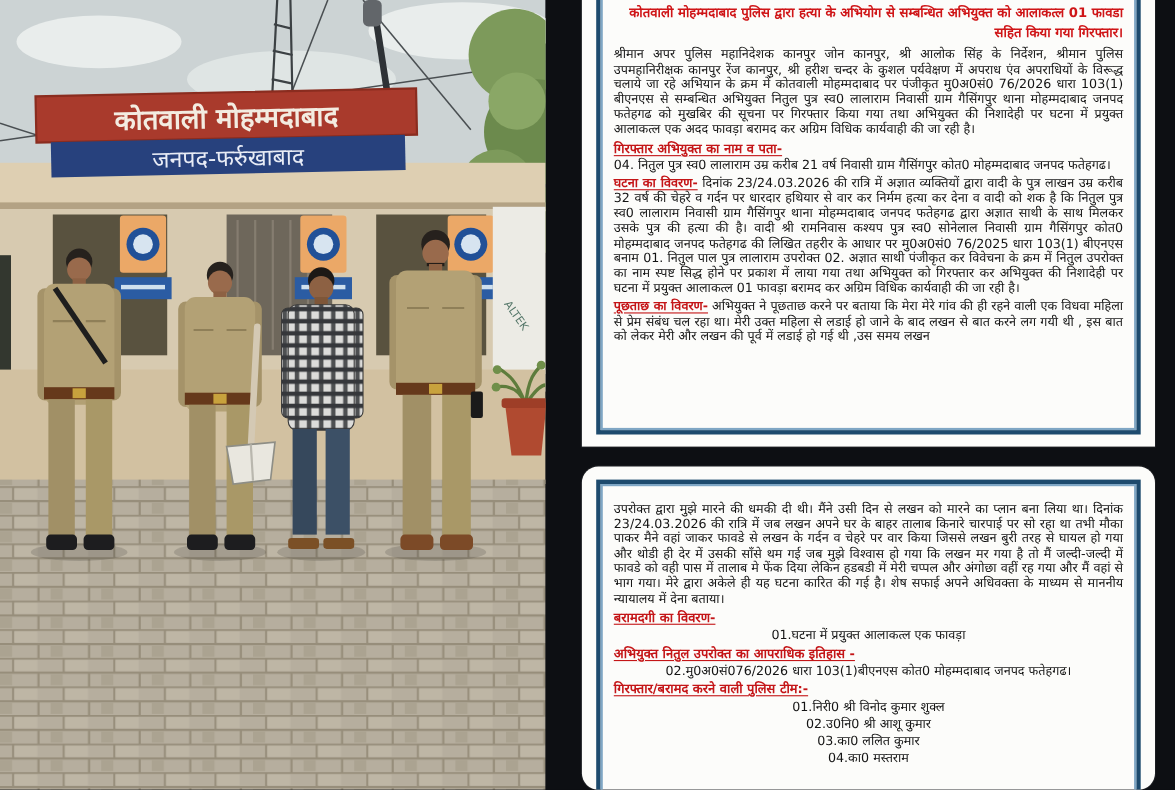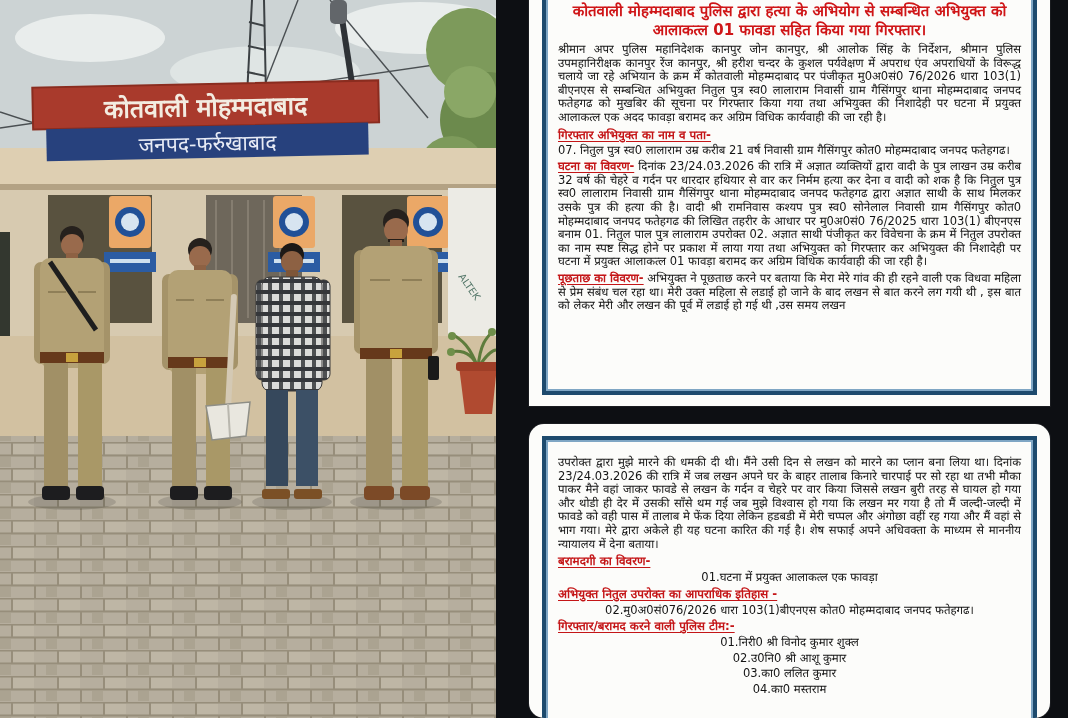--- a/index.html
+++ b/index.html
@@ -16,22 +16,22 @@
   .doc1{top:0;height:406px;}
   .doc2{top:424px;height:294px;border-radius:15px;}
   .frame{position:absolute;border:4px solid #1d4a6d;pointer-events:none;}
   .frame::after{content:"";position:absolute;inset:0;border:2px solid #7fa6c4;}
   .frame-d1{top:-10px;left:13px;right:13px;bottom:11px;}
   .frame-d2{top:12px;left:13px;right:13px;bottom:-10px;}
   .doc-content{position:absolute;left:29px;right:29px;color:#141414;}
   .d1c{top:2px;}
   .d2c{top:32px;}
   .doc-title{
-    margin:0 0 3px 0;font-size:15px;line-height:19px;font-weight:bold;
-    color:#cf1517;text-align:center;
+    margin:0 0 3px 0;font-size:12px;line-height:19px;font-weight:bold;
+    color:#cf1517;text-align:right;
   }
   .doc p{margin:0 0 3px 0;font-size:11.5px;line-height:13.6px;text-align:justify;}
   .rhead{color:#c41517;font-weight:bold;text-decoration:underline;text-underline-offset:2px;}
   .hline{display:block;margin:1px 0 2px 0;font-size:11.8px;line-height:14px;}
   .hang{padding-left:34px;text-indent:-34px;text-align:left;}
   .list-line{font-size:11.5px;line-height:15.5px;text-align:center;}
   svg text{font-family:"DejaVu Sans","Liberation Sans",sans-serif;}
 </style>
 </head>
 <body>
@@ -224,21 +224,21 @@
   </g>
 </svg>
 </div>
 
 <section class="doc doc1">
   <div class="frame frame-d1"></div>
   <div class="doc-content d1c">
     <h1 class="doc-title">कोतवाली मोहम्मदाबाद पुलिस द्वारा हत्या के अभियोग से सम्बन्धित अभियुक्त को आलाकत्ल 01 फावडा सहित किया गया गिरफ्तार।</h1>
     <p>श्रीमान अपर पुलिस महानिदेशक कानपुर जोन कानपुर, श्री आलोक सिंह के निर्देशन, श्रीमान पुलिस उपमहानिरीक्षक कानपुर रेंज कानपुर, श्री हरीश चन्दर के कुशल पर्यवेक्षण में अपराध एंव अपराधियों के विरूद्ध चलाये जा रहे अभियान के क्रम में  कोतवाली मोहम्मदाबाद पर पंजीकृत मु0अ0सं0 76/2026 धारा 103(1) बीएनएस से सम्बन्धित अभियुक्त नितुल पुत्र स्व0 लालाराम निवासी ग्राम गैसिंगपुर थाना मोहम्मदाबाद जनपद फतेहगढ को मुखबिर की सूचना पर गिरफ्तार किया गया तथा अभियुक्त की निशादेही पर घटना में प्रयुक्त आलाकत्ल एक अदद फावड़ा बरामद कर अग्रिम विधिक कार्यवाही की जा रही है।</p>
     <span class="rhead hline">गिरफ्तार अभियुक्त का नाम व पता-</span>
-    <p class="hang">07.   नितुल पुत्र स्व0 लालाराम उम्र करीब 21 वर्ष निवासी ग्राम गैसिंगपुर कोत0 मोहम्मदाबाद जनपद फतेहगढ।</p>
+    <p class="hang">04.   नितुल पुत्र स्व0 लालाराम उम्र करीब 21 वर्ष निवासी ग्राम गैसिंगपुर कोत0 मोहम्मदाबाद जनपद फतेहगढ।</p>
     <p><span class="rhead">घटना का विवरण-</span> <span>दिनांक 23/24.03.2026 की रात्रि में अज्ञात व्यक्तियों द्वारा वादी के पुत्र लाखन उम्र करीब 32 वर्ष की चेहरे व गर्दन पर धारदार हथियार से वार कर निर्मम हत्या कर देना व वादी को शक है कि नितुल पुत्र स्व0 लालाराम निवासी ग्राम गैसिंगपुर थाना मोहम्मदाबाद जनपद फतेहगढ द्वारा अज्ञात साथी के साथ मिलकर उसके पुत्र की हत्या की है। वादी श्री रामनिवास कश्यप पुत्र स्व0 सोनेलाल निवासी ग्राम गैसिंगपुर कोत0 मोहम्मदाबाद जनपद फतेहगढ की लिखित तहरीर के आधार पर मु0अ0सं0 76/2025 धारा 103(1) बीएनएस बनाम 01. नितुल पाल पुत्र लालाराम उपरोक्त 02. अज्ञात साथी पंजीकृत कर विवेचना के क्रम में नितुल उपरोक्त का नाम स्पष्ट सिद्ध होने पर प्रकाश में लाया गया तथा अभियुक्त को गिरफ्तार कर अभियुक्त की निशादेही पर घटना में प्रयुक्त आलाकत्ल 01 फावड़ा बरामद कर अग्रिम विधिक कार्यवाही की जा रही है।</span></p>
     <p><span class="rhead">पूछताछ का विवरण-</span> <span>अभियुक्त ने पूछताछ करने पर बताया कि मेरा मेरे गांव की ही रहने वाली एक विधवा महिला से प्रेम संबंध चल रहा था। मेरी उक्त महिला से लडाई हो जाने के बाद लखन से बात करने लग गयी थी , इस बात को लेकर मेरी और लखन की पूर्व में लडाई हो गई थी ,उस समय लखन</span></p>
   </div>
 </section>
 
 <section class="doc doc2">
   <div class="frame frame-d2"></div>
   <div class="doc-content d2c">
     <p>उपरोक्त द्वारा मुझे मारने की धमकी दी थी। मैंने उसी दिन से लखन को मारने का प्लान बना लिया था। दिनांक 23/24.03.2026 की रात्रि में जब लखन अपने घर के बाहर तालाब किनारे चारपाई पर सो रहा था तभी मौका पाकर मैने वहां जाकर फावडे से लखन के गर्दन व चेहरे पर वार किया जिससे लखन बुरी तरह से घायल हो गया और थोडी ही देर में उसकी साँसे थम गई जब मुझे विश्वास हो गया कि लखन मर गया है तो मैं जल्दी-जल्दी में फावडे को वही पास में तालाब मे फेंक दिया लेकिन हडबडी में मेरी चप्पल और अंगोछा वहीं रह गया और मैं वहां से भाग गया। मेरे द्वारा अकेले ही यह घटना कारित की गई है। शेष सफाई अपने अधिवक्ता के माध्यम से माननीय न्यायालय में देना बताया।</p>
     <span class="rhead hline">बरामदगी का विवरण-</span>

